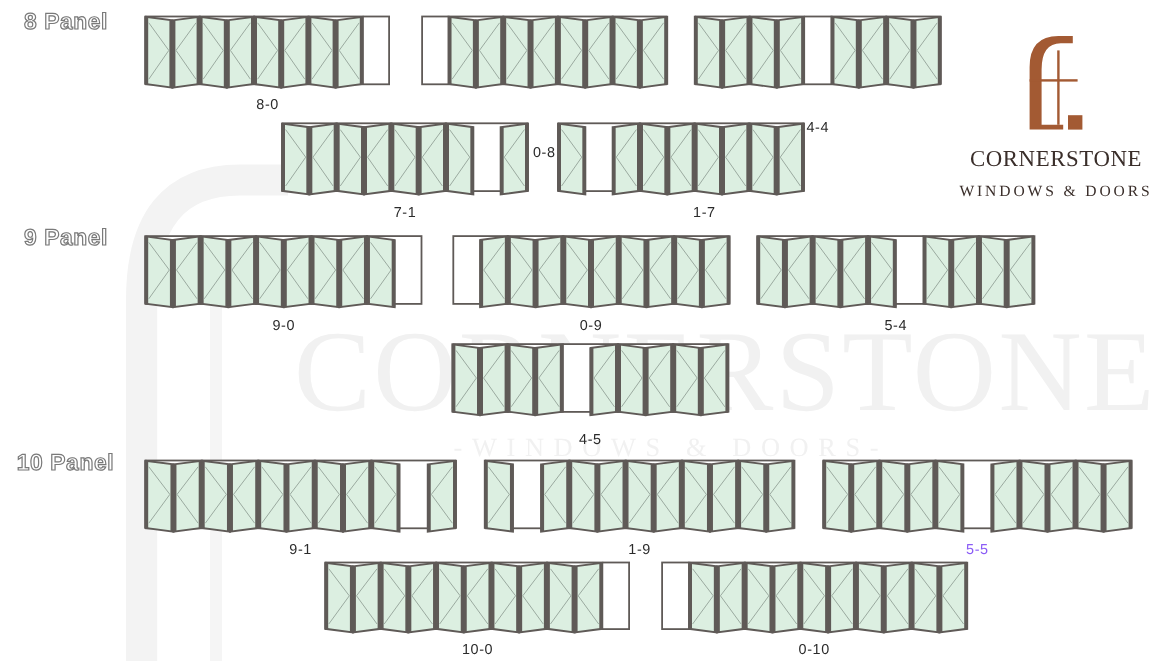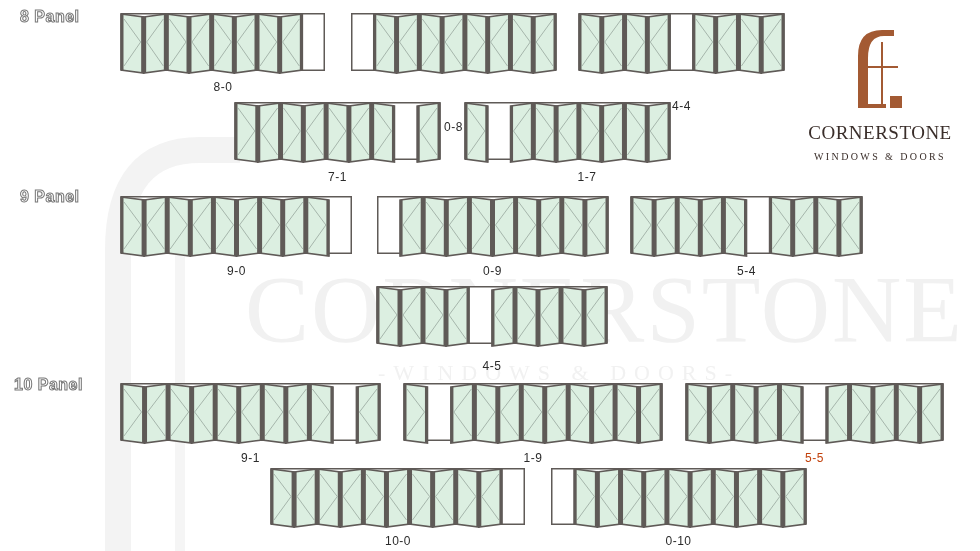--- a/index.html
+++ b/index.html
@@ -2,31 +2,31 @@
 <html><head>
 <meta charset="utf-8">
 <style>
   html, body { margin:0; padding:0; }
   body { width:980px; height:551px; background:#ffffff; position:relative; overflow:hidden;
          font-family:"Liberation Sans", "DejaVu Sans", sans-serif; }
   .watermark { position:absolute; left:0; top:0; width:980px; height:551px; pointer-events:none; }
   .wm-word { position:absolute; font-family:"Liberation Serif", "DejaVu Serif", serif; color:#f1f1f1; letter-spacing:2px; white-space:nowrap; }
   .wm-big { left:245px; top:262px; font-size:96px; line-height:96px; }
   .wm-small { left:378px; top:360px; font-size:22px; letter-spacing:8px; }
-  .section-title { position:absolute; font-size:16px; font-weight:bold; color:#ffffff;
+  .section-title { position:absolute; font-size:19px; font-weight:bold; color:#ffffff;
       -webkit-text-stroke:1px #7a7a7a; text-shadow:0 0 0 #7a7a7a; letter-spacing:0.5px; }
   .diagram { position:absolute; }
   .diagram svg { display:block; overflow:visible; }
   .diag-label { position:absolute; font-size:12px; font-weight:normal; color:#2b2b2b; text-align:center; width:80px; margin-left:-40px; letter-spacing:0.5px; }
   .logo { position:absolute; left:790px; top:24px; width:180px; height:140px; }
   .logo-mark { position:absolute; left:64px; top:4px; }
   .logo-name { position:absolute; left:0; top:98px; width:180px; text-align:center; font-family:"Liberation Serif","DejaVu Serif",serif;
       font-size:19px; color:#3a2e2a; letter-spacing:0.5px; }
   .logo-sub { position:absolute; left:0; top:127px; width:180px; text-align:center; font-family:"Liberation Serif","DejaVu Serif",serif;
-      font-size:10px; color:#3a2e2a; letter-spacing:2.4px; }
+      font-size:13px; color:#3a2e2a; letter-spacing:2.4px; }
 </style>
 </head>
 <body>
 
 <div class="watermark">
   <svg width="980" height="551" style="position:absolute;left:0;top:0">
     <path d="M118 551 L118 250 Q118 150 200 150 L240 150" fill="none" stroke="#f3f3f3" stroke-width="26"></path>
     <path d="M180 551 L180 210" fill="none" stroke="#f5f5f5" stroke-width="10"></path>
   </svg>
   <div class="wm-word wm-big">CORNERSTONE</div>
@@ -844,21 +844,21 @@
         </g>
         <g>
           <polygon points="140.1818181818182,4 163.54545454545456,1 163.54545454545456,57 140.1818181818182,60" fill="#dcefe1" stroke="#5f5a57" stroke-width="1.6"></polygon>
           <line x1="141.1818181818182" y1="4" x2="141.1818181818182" y2="60" stroke="#5f5a57" stroke-width="3"></line>
           <line x1="162.54545454545456" y1="1" x2="162.54545454545456" y2="57" stroke="#5f5a57" stroke-width="3"></line>
           <line x1="160.54545454545456" y1="6" x2="143.1818181818182" y2="29" stroke="#8e9c93" stroke-width="0.7"></line>
           <line x1="143.1818181818182" y1="29" x2="160.54545454545456" y2="53" stroke="#8e9c93" stroke-width="0.7"></line>
         </g>
       </svg>
     </div>
-    <div class="diag-label" style="left: 814.5px; top: 451px; color: #c2410c;">5-5</div>
+    <div class="diag-label" style="left: 814.5px; top: 451px; color: #8b5cf6;">5-5</div>
     <div class="diagram" style="left: 271px; top: 468px;">
       <svg width="254" height="61">
         <rect x="0.75" y="0.75" width="252.5" height="55.5" fill="#ffffff" stroke="#5f5a57" stroke-width="1.5"></rect>
         <g>
           <polygon points="0,1 23.09090909090909,4 23.09090909090909,59 0,56" fill="#dcefe1" stroke="#5f5a57" stroke-width="1.6"></polygon>
           <line x1="1" y1="1" x2="1" y2="56" stroke="#5f5a57" stroke-width="3"></line>
           <line x1="22.09090909090909" y1="4" x2="22.09090909090909" y2="59" stroke="#5f5a57" stroke-width="3"></line>
           <line x1="3" y1="6" x2="20.09090909090909" y2="28.5" stroke="#8e9c93" stroke-width="0.7"></line>
           <line x1="20.09090909090909" y1="28.5" x2="3" y2="52" stroke="#8e9c93" stroke-width="0.7"></line>
         </g>

